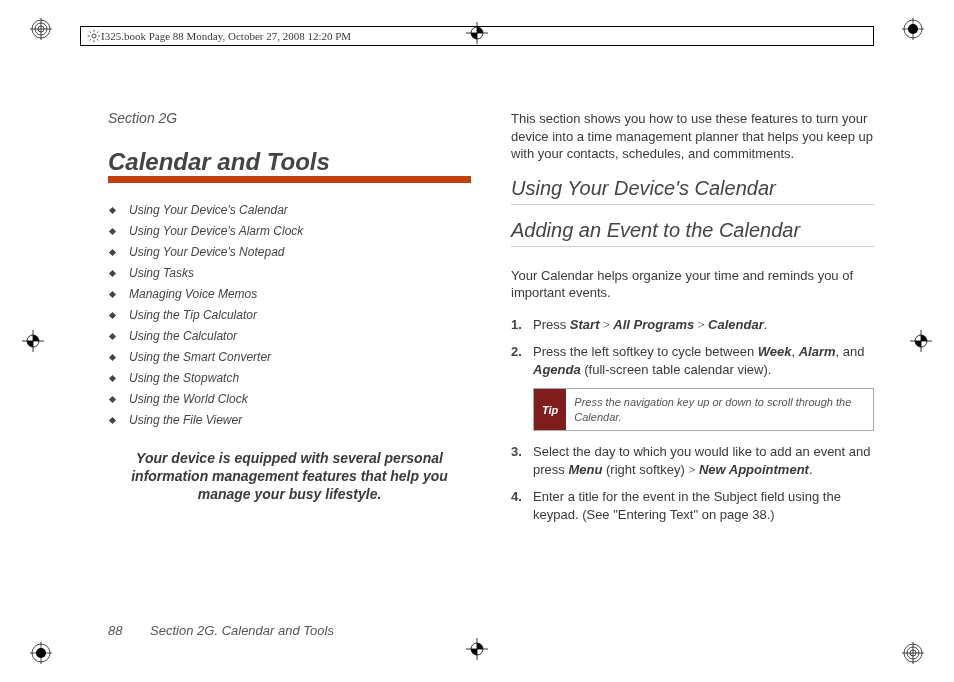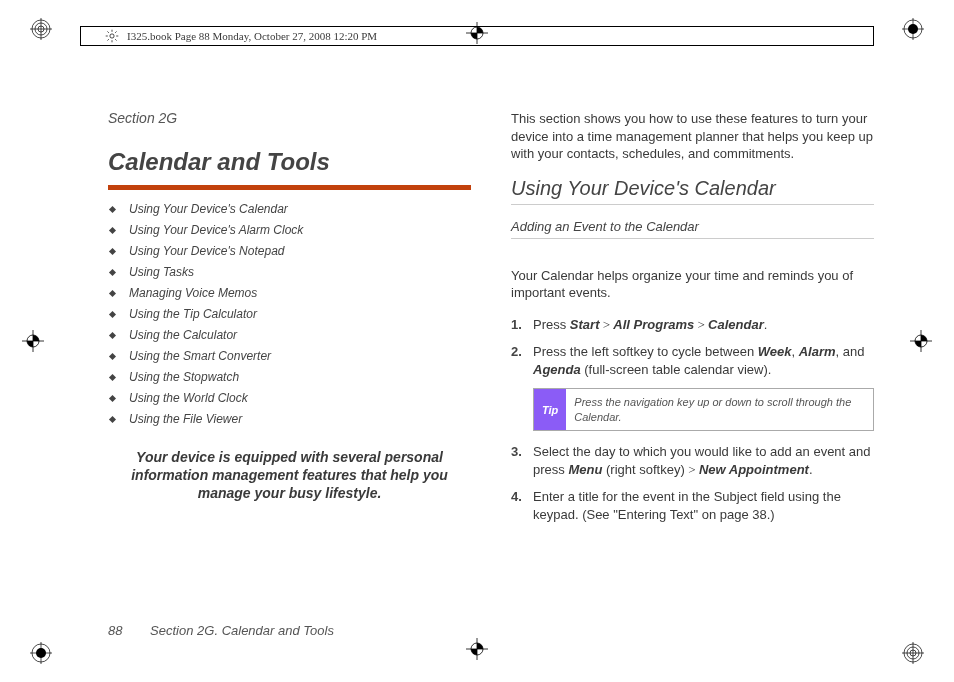--- a/index.html
+++ b/index.html
@@ -19,26 +19,26 @@
   .crop-mark.mr { top: 50%; right: 22px; transform: translateY(-50%); }
   .crop-mark svg { display: block; }
   .reg-mark { position: absolute; }
   .reg-mark svg { display: block; }
   .header-bar {
     position: absolute;
     top: 26px;
     left: 80px;
     right: 80px;
     border: 1px solid #000;
-    padding: 2px 24px;
+    padding: 2px 6px;
     font-size: 11px;
     font-family: "Times New Roman", serif;
     display: flex;
     align-items: center;
-    gap: 8px;
+    gap: 0;
   }
   .header-bar .gear { width: 14px; height: 14px; flex-shrink: 0; }
   .page {
     position: absolute;
     top: 110px;
     left: 108px;
     right: 80px;
     bottom: 60px;
     display: flex;
     gap: 40px;
@@ -49,23 +49,23 @@
     font-size: 14px;
     color: #555;
     margin-bottom: 22px;
     font-weight: 500;
   }
   .main-title {
     font-style: italic;
     font-weight: bold;
     font-size: 24px;
     color: #444;
-    border-bottom: 5px solid #c2410c;
-    padding-bottom: 9px;
-    margin-bottom: 12px;
+    border-bottom: 7px solid #c2410c;
+    padding-bottom: 0;
+    margin-bottom: 20px;
   }
   .toc { list-style: none; margin-bottom: 22px; }
   .toc li {
     font-style: italic;
     font-size: 12px;
     color: #444;
     margin-bottom: 7px;
     display: flex;
     align-items: center;
     gap: 14px;
@@ -95,25 +95,25 @@
     font-style: italic;
     font-size: 20px;
     color: #444;
     border-bottom: 1px solid #ccc;
     padding-bottom: 4px;
     margin-bottom: 14px;
     font-weight: 500;
   }
   .h3 {
     font-style: italic;
-    font-size: 13px;
+    font-size: 20px;
     color: #444;
     border-bottom: 1px solid #ccc;
     padding-bottom: 4px;
-    margin-bottom: 28px;
+    margin-bottom: 20px;
     font-weight: 500;
   }
   .steps { list-style: none; counter-reset: step; }
   .steps li {
     font-size: 13px;
     line-height: 1.35;
     margin-bottom: 10px;
     padding-left: 22px;
     position: relative;
   }
@@ -124,21 +124,21 @@
     color: #444;
   }
   .kw { font-style: italic; font-weight: bold; }
   .tip-box {
     border: 1px solid #aaa;
     display: flex;
     margin: 10px 0 12px 22px;
     font-size: 11px;
   }
   .tip-label {
-    background: #8b5cf6;
+    background: #7f1d1d;
     color: #fff;
     font-style: italic;
     font-weight: bold;
     padding: 6px 8px;
     display: flex;
     align-items: center;
     text-align: center;
   }
   .tip-text {
     font-style: italic;

